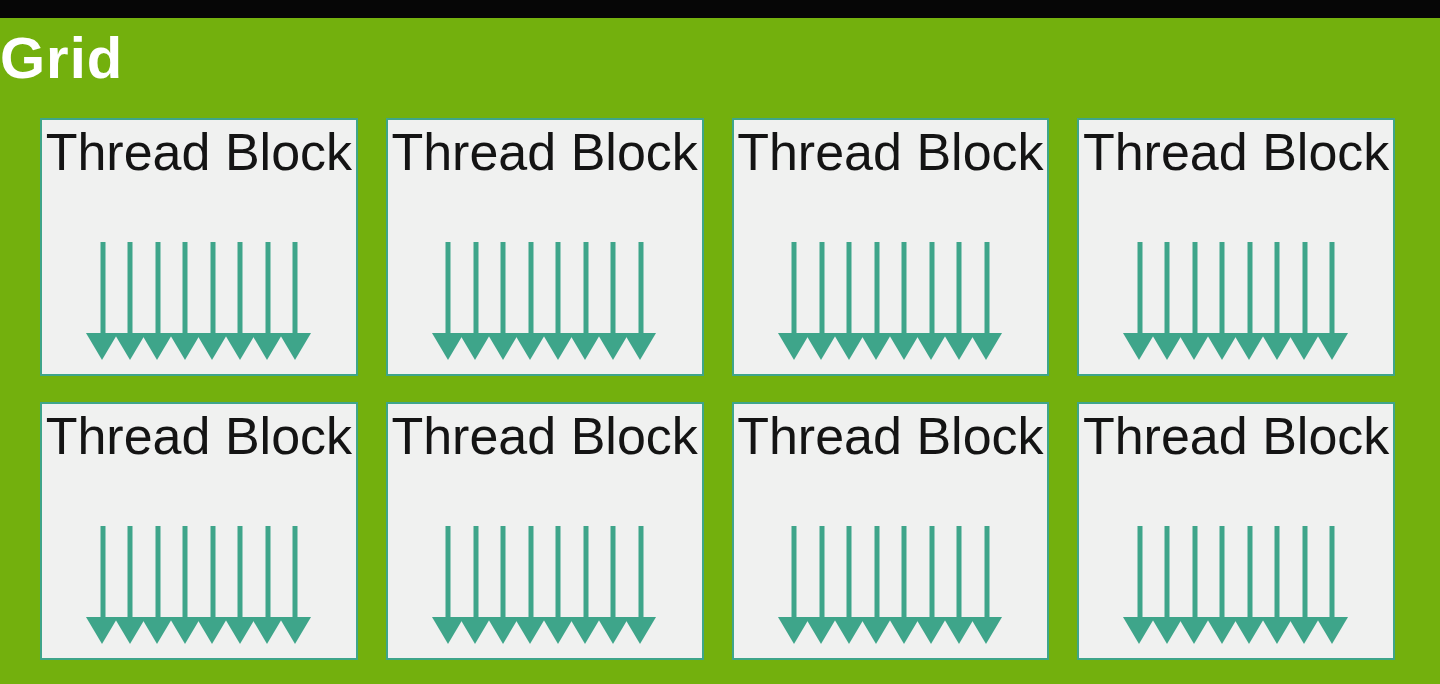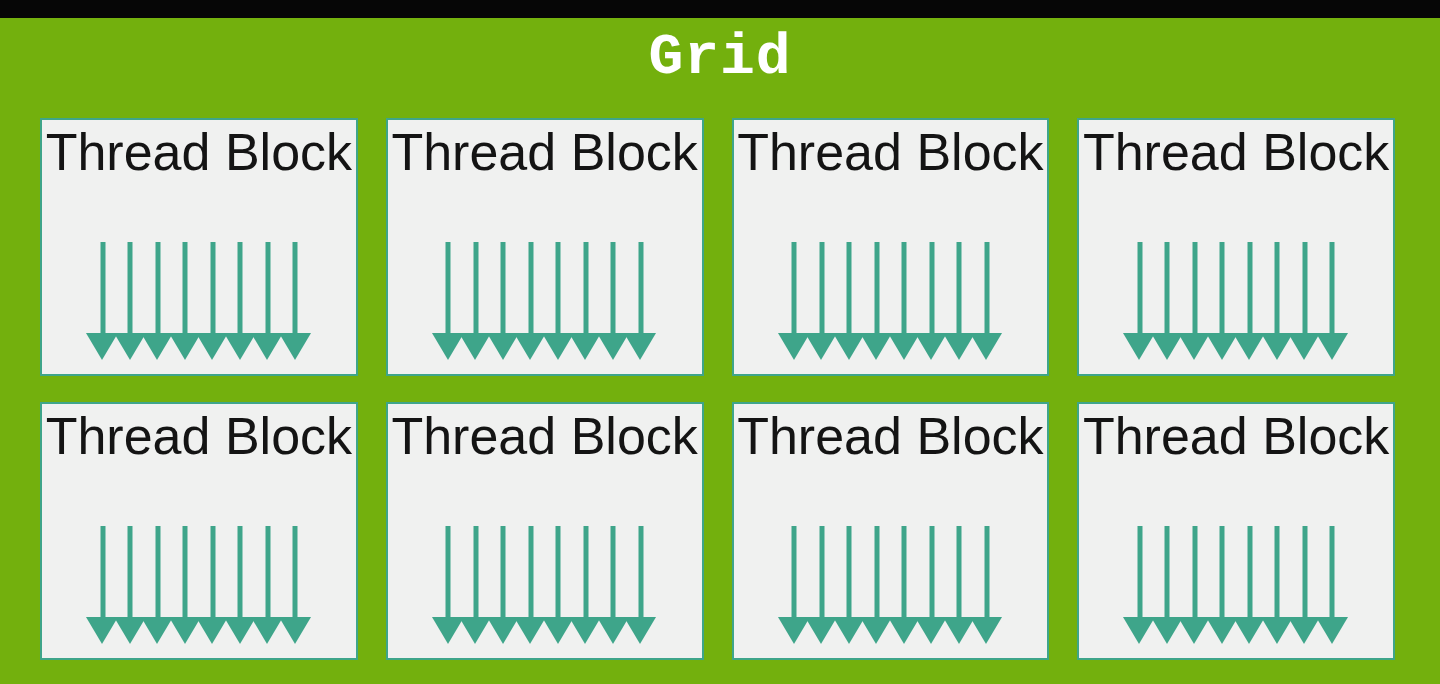--- a/index.html
+++ b/index.html
@@ -24,27 +24,26 @@
   }
   .top-bar {
     position: absolute;
     left: 0; top: 0;
     width: 100%; height: 18px;
     background: var(--bar-black);
   }
   .grid-title {
     position: absolute;
     top: 22px; left: 0; right: 0;
-    text-align: center;
+    text-align: left;
     color: var(--title-color);
     font-size: 58px;
     font-weight: bold;
     letter-spacing: 1px;
     line-height: 72px;
-    font-family: Liberation Mono, monospace;
   }
   .block-grid {
     position: absolute;
     left: 40px; top: 118px;
     width: 1355px;
     display: grid;
     grid-template-columns: repeat(4, 1fr);
     grid-auto-rows: 258px;
     column-gap: 28px;
     row-gap: 26px;

